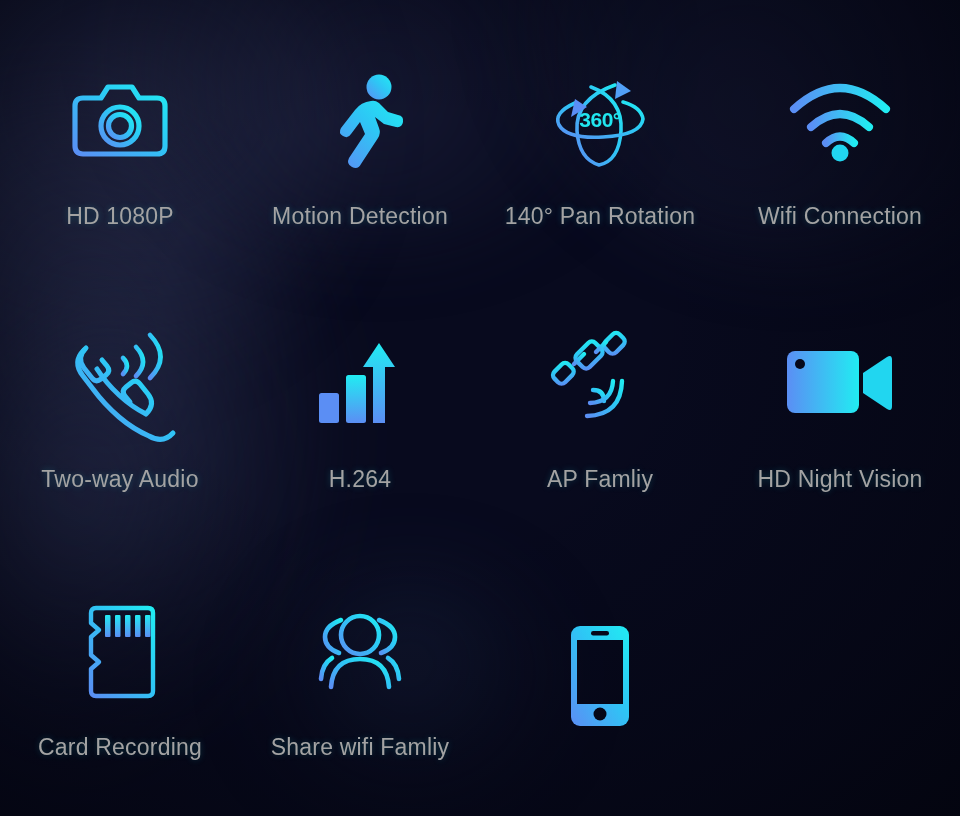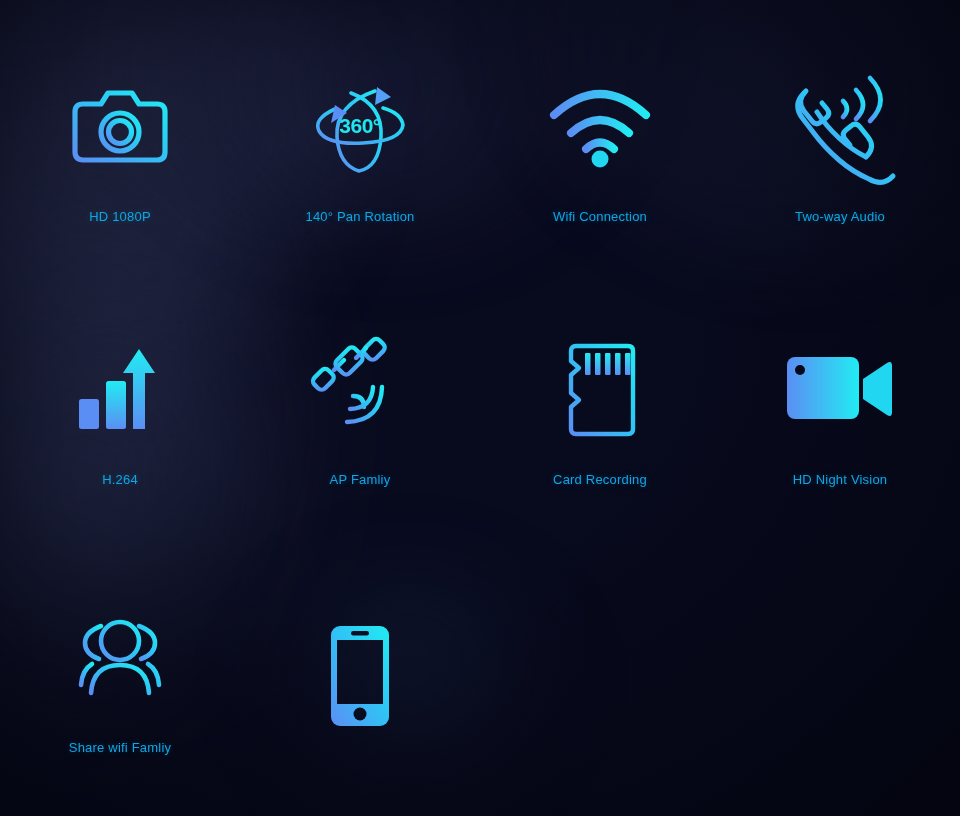--- a/index.html
+++ b/index.html
@@ -86,22 +86,22 @@
   }
   .icon-wrap {
     height: 120px;
     display: flex;
     align-items: center;
     justify-content: center;
   }
   .icon-wrap svg { display: block; overflow: visible; }
   .label {
     margin-top: 22px;
-    color: #0ea5e9;
-    font-size: 13px;
+    color: #a3a3a3;
+    font-size: 23px;
     letter-spacing: 0.2px;
     white-space: nowrap;
     text-shadow: 0 0 6px rgba(35,210,220,0.25);
   }
   
   .grid .cell:nth-child(-n+4) { padding-top: 18px; }
   .grid .cell:nth-child(n+9) { padding-bottom: 8px; }
 </style>
 </head>
 <body>
@@ -146,20 +146,37 @@
             <circle cx="52" cy="48" r="19"></circle>
             <circle cx="52" cy="48" r="11.5"></circle>
             <line x1="15" y1="10.5" x2="27" y2="10.5"></line>
             <line x1="15" y1="31" x2="27" y2="31"></line>
           </g>
         </svg>
       </div>
       <div class="label">HD 1080P</div>
     </div>
 
+    <div class="cell">
+      <div class="icon-wrap">
+        <svg width="104" height="96" viewBox="0 0 104 96">
+          <g fill="url(#gdiag)">
+            <circle cx="71" cy="14" r="12.5"></circle>
+            <path d="M63 28 q-10 1 -16 9 l-14 18 q-3 5 2 8 q5 3 8-2 l9-12 l5 12 l-16 24 q-3 6 3 9 q6 3 9-3 l17-26 q3-5 1-10 l-4-11 l9 7 l12 3 q6 1 7-5 q1-6-5-7 l-10-3 l-9-9 q-4-3-8-2 z"></path>
+            <path d="M44 42 q-4-3-8 0 l-8 0 q-6 0-6 5 q0 5 6 5 l12 0 z" opacity="0"></path>
+          </g>
+          <g stroke="url(#ghoriz)" stroke-width="6.5" stroke-linecap="round">
+            <line x1="9" y1="37" x2="38" y2="37"></line>
+            <line x1="3" y1="54" x2="34" y2="54"></line>
+            <line x1="11" y1="71" x2="38" y2="71"></line>
+          </g>
+        </svg>
+      </div>
+      <div class="label">Motion Detection</div>
+    </div>
 
     <div class="cell">
       <div class="icon-wrap">
         <svg width="110" height="104" viewBox="0 0 110 104">
           <g fill="none" stroke="url(#gdiag)" stroke-width="3.6" stroke-linecap="round">
 
             <path d="M70 16 q-40 14 -38 46 q2 28 22 34 q20 -4 22-34 q2-32-30-44"></path>
 
             <path d="M30 34 q-22 10 -16 22 q8 14 44 12 q38-2 40-18 q-2-12-20-17"></path>
           </g>
@@ -230,54 +247,54 @@
           <g fill="none" stroke="url(#gdiag)" stroke-width="4.4" stroke-linecap="round">
             <path d="M45 56 q11 0 11 11"></path>
             <path d="M42 69 q22-1 23-22"></path>
             <path d="M39 82 q34-1 35-35"></path>
           </g>
         </svg>
       </div>
       <div class="label">AP Famliy</div>
     </div>
 
-
-    <div class="cell">
-      <div class="icon-wrap">
-        <svg width="80" height="96" viewBox="0 0 80 96">
-          <path d="M20 4 h48 q5 0 5 5 v78 q0 5-5 5 h-52 q-5 0-5-5 v-22 l8-7 l-8-7 v-18 l8-7 l-8-7 v-10 q0-5 5-5 z" fill="none" stroke="url(#gdiag)" stroke-width="4.4" stroke-linejoin="round"></path>
-          <g fill="url(#gvert)">
-            <rect x="25" y="11" width="5.5" height="22" rx="1"></rect>
-            <rect x="35" y="11" width="5.5" height="22" rx="1"></rect>
-            <rect x="45" y="11" width="5.5" height="22" rx="1"></rect>
-            <rect x="55" y="11" width="5.5" height="22" rx="1"></rect>
-            <rect x="65" y="11" width="5.5" height="22" rx="1"></rect>
-          </g>
-        </svg>
-      </div>
-      <div class="label">Card Recording</div>
-    </div>
 
     <div class="cell">
       <div class="icon-wrap">
         <svg width="110" height="74" viewBox="0 0 110 74">
           <defs>
             <mask id="nvmask">
               <rect x="0" y="0" width="110" height="74" fill="#fff"></rect>
               <circle cx="15" cy="17" r="5" fill="#000"></circle>
               <path d="M54 12 a24 24 0 1 0 6 48 a19 19 0 1 1 -6 -48 z" fill="#000"></path>
             </mask>
           </defs>
           <g mask="url(#nvmask)">
             <rect x="2" y="4" width="72" height="62" rx="8" fill="url(#ghoriz)"></rect>
           </g>
           <path d="M78 26 l24-16 q5-3 5 3 v46 q0 6-5 3 l-24-16 z" fill="#21d6f0"></path>
         </svg>
       </div>
       <div class="label">HD Night Vision</div>
+    </div>
+
+    <div class="cell">
+      <div class="icon-wrap">
+        <svg width="80" height="96" viewBox="0 0 80 96">
+          <path d="M20 4 h48 q5 0 5 5 v78 q0 5-5 5 h-52 q-5 0-5-5 v-22 l8-7 l-8-7 v-18 l8-7 l-8-7 v-10 q0-5 5-5 z" fill="none" stroke="url(#gdiag)" stroke-width="4.4" stroke-linejoin="round"></path>
+          <g fill="url(#gvert)">
+            <rect x="25" y="11" width="5.5" height="22" rx="1"></rect>
+            <rect x="35" y="11" width="5.5" height="22" rx="1"></rect>
+            <rect x="45" y="11" width="5.5" height="22" rx="1"></rect>
+            <rect x="55" y="11" width="5.5" height="22" rx="1"></rect>
+            <rect x="65" y="11" width="5.5" height="22" rx="1"></rect>
+          </g>
+        </svg>
+      </div>
+      <div class="label">Card Recording</div>
     </div>
 
     <div class="cell">
       <div class="icon-wrap">
         <svg width="110" height="82" viewBox="0 0 110 82">
           <g fill="none" stroke="url(#gdiag)" stroke-width="4.6" stroke-linecap="round">
             <circle cx="55" cy="24" r="19"></circle>
             <path d="M26 76 q2-28 29-28 q27 0 29 28"></path>
             <path d="M36 9 q-16 6 -16 17 q0 11 14 16"></path>
             <path d="M74 9 q16 6 16 17 q0 11-14 16"></path>

